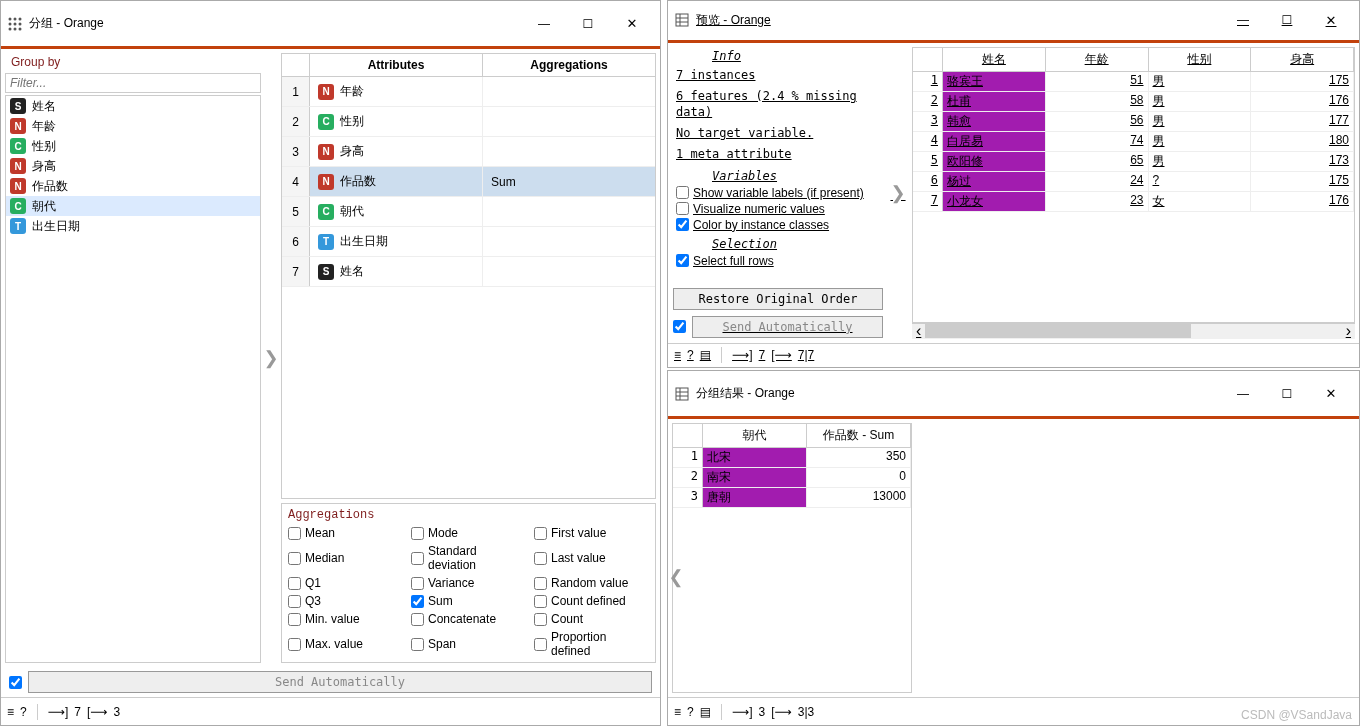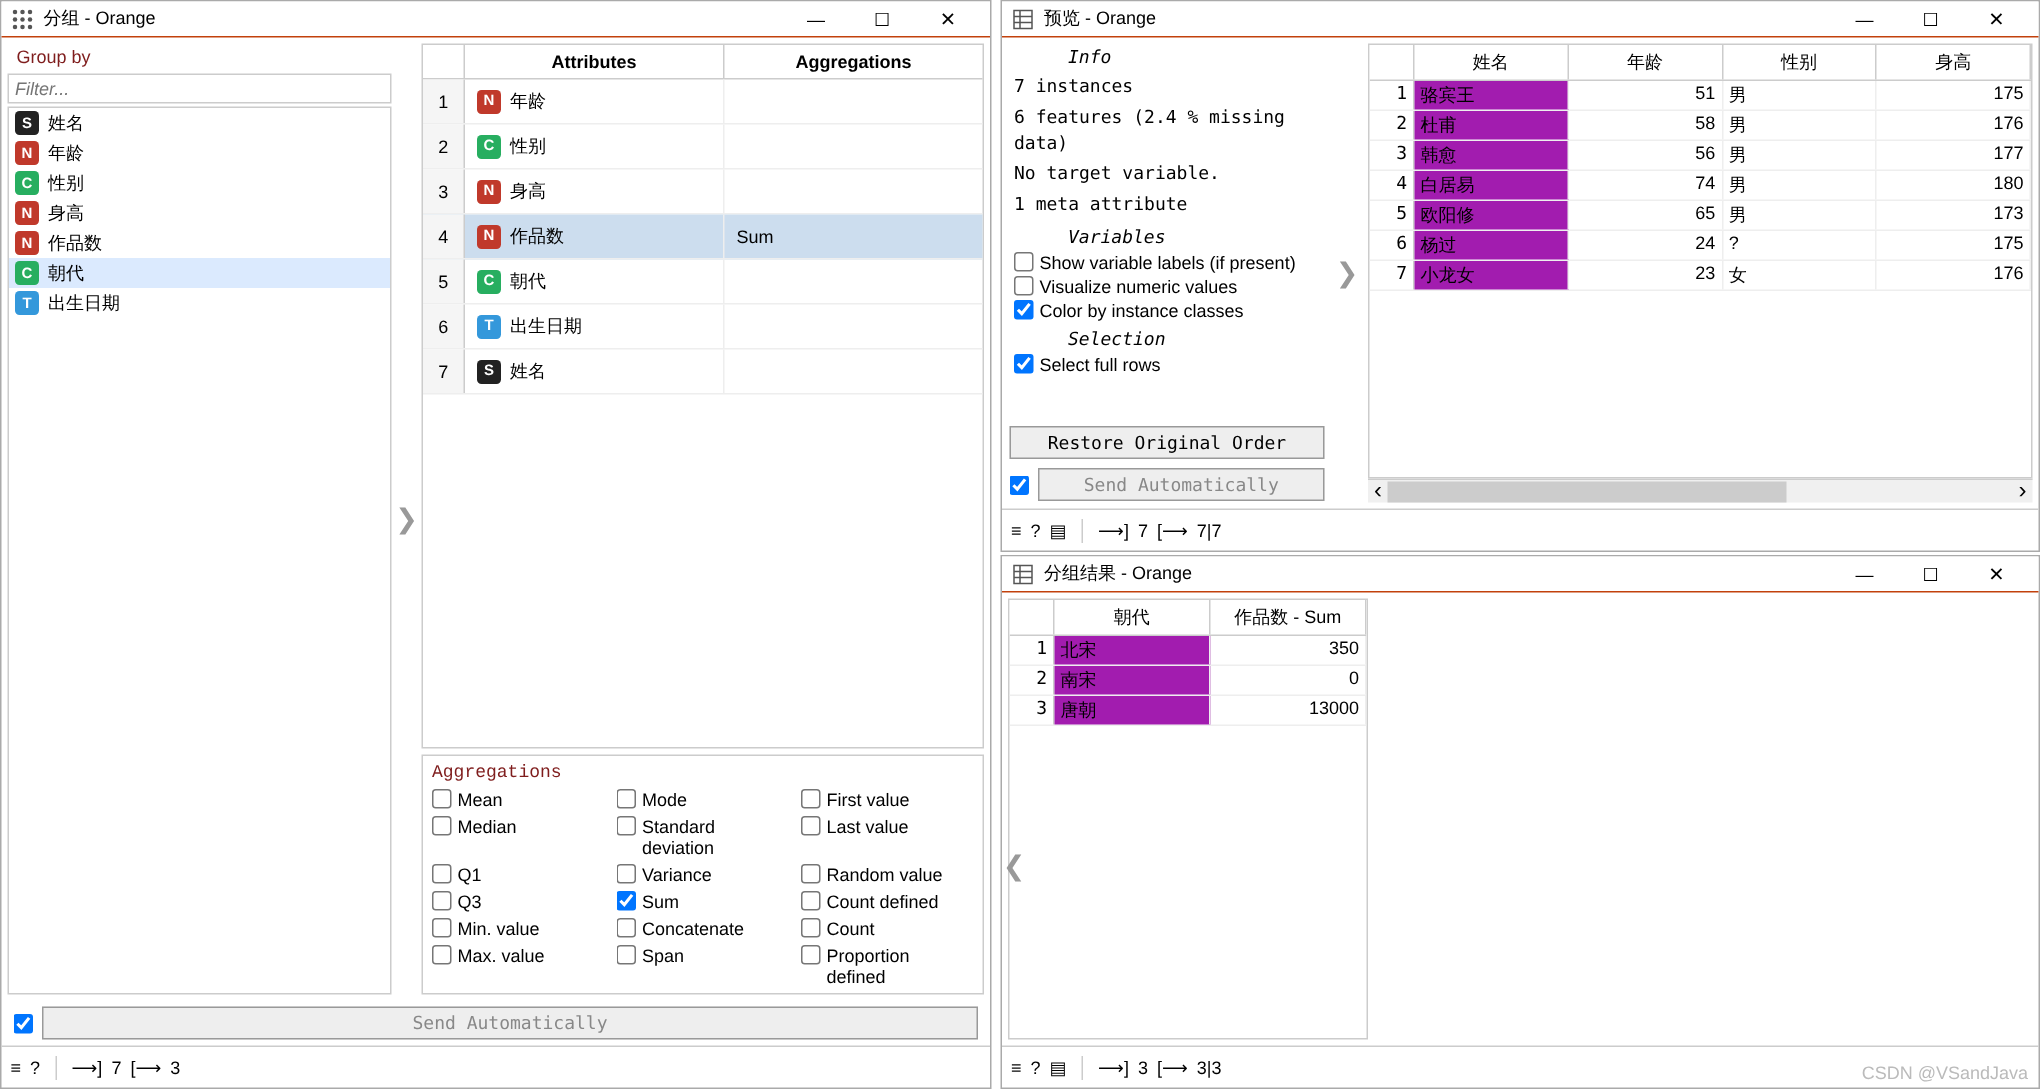--- a/index.html
+++ b/index.html
@@ -1,18 +1,18 @@
 <!DOCTYPE html>
 <html><head>
 <meta charset="utf-8">
 <style>
 * { box-sizing: border-box; margin: 0; padding: 0; font-family: "Microsoft YaHei", Arial, sans-serif; }
 body { background: #fff; overflow: hidden; width: 1360px; height: 726px; position: relative; }
 .window { position: absolute; background: #fff; border: 1px solid #aaa; display: flex; flex-direction: column; }
-.titlebar { height: 24px; display: flex; align-items: center; padding: 0 6px; font-size: 12px; border-bottom: 1px solid #c2410c; background: #fff; }
+.titlebar { height: 48px; display: flex; align-items: center; padding: 0 6px; font-size: 12px; border-bottom: 3px solid #c2410c; background: #fff; }
 .titlebar .title-icon { width: 16px; height: 16px; margin-right: 6px; display: inline-flex; align-items: center; justify-content: center; }
 .winbtns { margin-left: auto; display: flex; }
 .winbtn { width: 44px; height: 28px; display: flex; align-items: center; justify-content: center; font-size: 12px; cursor: default; }
 .winbtn.close::before { content: "✕"; font-size: 13px; }
 .winbtn.max::before { content: "☐"; font-size: 12px; }
 .winbtn.min::before { content: "—"; font-size: 12px; }
 .pane-label { font-size: 12px; padding: 2px 6px; color: #7f1d1d; }
 .filter-input { width: 100%; font-size: 12px; padding: 2px 4px; border: 1px solid #ccc; color: #888; font-style: italic; }
 .var-list { border: 1px solid #ccc; flex: 1; overflow: auto; font-size: 12px; }
 .var-row { display: flex; align-items: center; padding: 2px 4px; height: 20px; }
@@ -27,21 +27,21 @@
 .attr-col1 { width: 28px; text-align: center; border-right: 1px solid #ccc; padding: 4px 0; }
 .attr-col2 { flex: 1; padding: 4px 8px; border-right: 1px solid #ccc; text-align: center; }
 .attr-col3 { flex: 1; padding: 4px 8px; text-align: center; }
 .attr-body-row { display: flex; height: 30px; align-items: center; border-bottom: 1px solid #eee; }
 .attr-body-row.sel { background: #cde; }
 .cell1 { width: 28px; text-align: center; background: #f5f5f5; border-right: 1px solid #ccc; height: 100%; display: flex; align-items: center; justify-content: center; }
 .cell2 { flex: 1; padding: 0 8px; display: flex; align-items: center; border-right: 1px solid #eee; height: 100%;}
 .cell3 { flex: 1; padding: 0 8px; display: flex; align-items: center; height: 100%;}
 .agg-panel { border: 1px solid #ccc; padding: 4px 6px; font-size: 12px; }
 .agg-grid { display: grid; grid-template-columns: repeat(3, 1fr); gap: 4px 8px; }
-.cb-row { display: flex; gap: 4px; font-size: 12px; font-family: "SimSun", monospace; }
+.cb-row { display: flex; align-items: center; gap: 4px; font-size: 12px; font-family: "SimSun", monospace; }
 .cb-row input { width: 13px; height: 13px; }
 .btn { border: 1px solid #999; background: #eee; font-size: 12px; padding: 3px 10px; font-family: "SimSun", monospace; }
 .statusbar { height: 28px; border-top: 1px solid #ccc; display: flex; align-items: center; padding: 0 6px; font-size: 12px; gap: 6px; font-family: "SimSun", monospace; }
 .sep { border-left: 1px solid #ccc; height: 16px; margin: 0 4px; }
 .arrow { width: 20px; display: flex; align-items: center; justify-content: center; color: #999; font-size: 18px; }
 .info-text { font-size: 12px; font-family: "SimSun", monospace; padding: 2px 6px; line-height: 1.4; }
 .section-label { font-size: 12px; font-family: "SimSun", monospace; padding: 4px 6px 2px; font-style: italic; margin-left: 36px; }
 .data-table { font-size: 12px; border: 1px solid #ccc; flex: 1; overflow: auto; }
 .data-head { display: flex; border-bottom: 1px solid #ccc; background: #fff; }
 .dh-idx { width: 30px; border-right: 1px solid #ccc; }
@@ -279,21 +279,21 @@
     <span>≡</span>
     <span>?</span>
     <span class="sep"></span>
     <span>⟶]</span>
     <span>7</span>
     <span>[⟶</span>
     <span>3</span>
   </div>
 </div>
 
-<div class="window" style="left:667px; top:0; width:693px; height:368px;">
+<div class="window" style="left:667px; top:0; width:693px; height:368px;text-decoration:underline;">
   <div class="titlebar">
     <span class="title-icon">
       <svg width="14" height="14" viewBox="0 0 14 14">
           <rect x="1" y="1" width="12" height="12" fill="none" stroke="#555"></rect>
           <line x1="1" y1="5" x2="13" y2="5" stroke="#555"></line>
           <line x1="1" y1="9" x2="13" y2="9" stroke="#555"></line>
           <line x1="5" y1="1" x2="5" y2="13" stroke="#555"></line>
         </svg>
     </span>
     <span>预览 - Orange</span>

